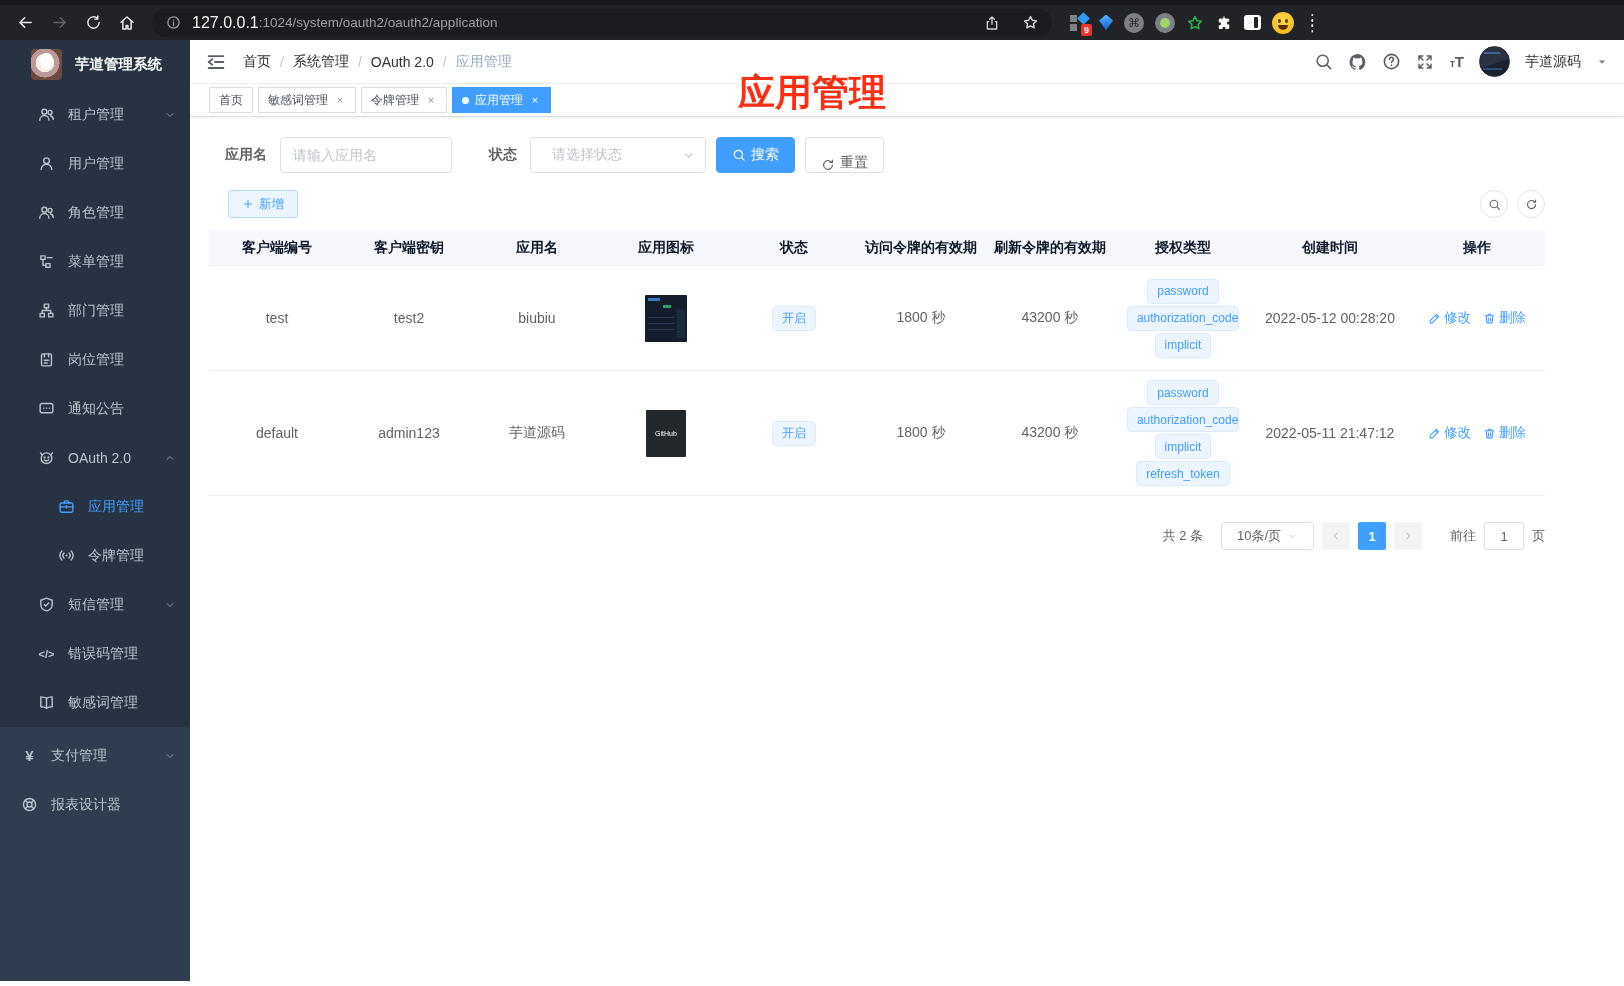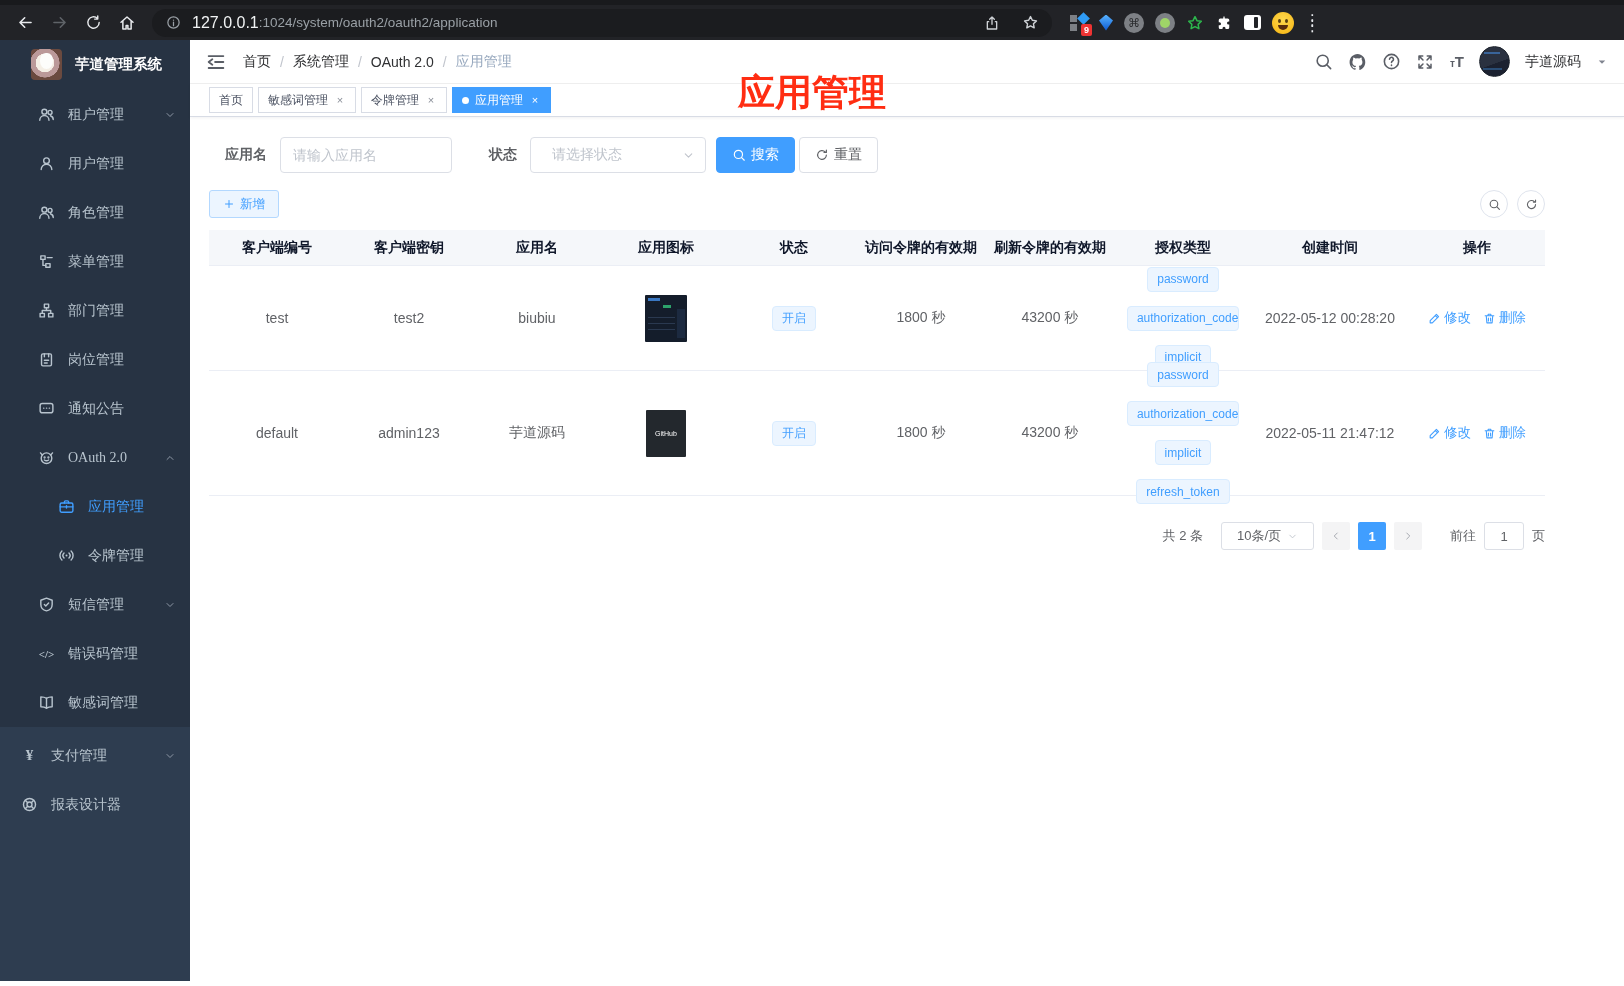--- a/index.html
+++ b/index.html
@@ -37,21 +37,21 @@
   .app { display:flex; height:941px; }
   .sidebar { width:190px; background:#273343; display:flex; flex-direction:column; flex-shrink:0; }
   .main { flex:1; position:relative; background:#fff; min-width:0; }
 
   
   .logo-row { height:48px; display:flex; align-items:center; padding-left:31px; gap:13px; }
   .logo-img { width:31px; height:31px; border-radius:4px; background:radial-gradient(circle at 45% 45%,#f5efe6 0 38%,#b99 39% 60%,#6b4a3f 61%); position:relative; overflow:hidden; }
   .logo-img i{position:absolute;left:9px;top:4px;width:13px;height:16px;background:#fdfdfb;border-radius:45% 45% 50% 50%;}
   .logo-title { color:#fff; font-size:14.5px; font-weight:700; }
   .menu { padding-top:2px; }
-  .m-item { height:49px; display:flex; align-items:center; padding:0 14px 0 38px; color:#b8c4ce; font-size:14px; cursor:pointer;font-family:Liberation Serif, serif; }
+  .m-item { height:49px; display:flex; align-items:center; padding:0 14px 0 38px; color:#b8c4ce; font-size:14px; cursor:pointer; }
   .m-item .mi-icon { width:17px; height:17px; margin-right:13px; flex-shrink:0; display:flex; align-items:center; justify-content:center; }
   .m-item .mi-label { flex:1; white-space:nowrap; }
   .m-item .mi-arrow { width:12px; height:12px; color:#8d97a5; }
   .m-item.sub { padding-left:58px; }
   .m-item.active { color:#409eff; }
   .menu-bottom { flex:1; background:#2e3d50; padding-top:4px; }
   .menu-bottom .m-item { padding-left:21px; }
 
   
   .navbar { height:44px; display:flex; align-items:center; padding:0 16px 0 15px; border-bottom:1px solid #f0f0f0; }
@@ -84,45 +84,45 @@
   .filter-row { margin:20px 0 0 16px; display:flex; align-items:center; }
   .f-label { font-size:14px; font-weight:700; color:#606266; margin-right:13px; }
   .f-input { width:172px; height:36px; border:1px solid #dcdfe6; border-radius:4px; padding:0 12px; font-size:14px; color:#606266; outline:none; font-family:inherit; }
   .f-input::placeholder { color:#bfc4cc; }
   .f-select { width:176px; height:36px; border:1px solid #dcdfe6; border-radius:4px; padding:0 10px 0 12px; display:flex; align-items:center; color:#bfc4cc; font-size:14px; margin-right:10px; }
   .f-select .ph { flex:1;margin-left:9px; }
   .f-select .chev { width:13px; height:13px; color:#c0c4cc; }
   .gap1 { width:37px; }
   .btn { height:36px; border-radius:4px; display:inline-flex; align-items:center; justify-content:center; gap:5px; font-size:14px; cursor:pointer; border:1px solid transparent; }
   .btn-primary { background:#409eff; border-color:#409eff; color:#fff; padding:0 15px; }
-  .btn-plain { background:#fff; border-color:#dcdfe6; color:#606266; padding:0 15px; margin-left:4px; }
+  .btn-plain { background:#fff; border-color:#dcdfe6; color:#606266; padding:0 15px; margin-left:10px;align-items:flex-end; }
   .btn .bic { width:14px; height:14px; }
 
-  .toolbar-row { margin-top:17px; display:flex; align-items:flex-start; }
+  .toolbar-row { margin-top:17px; display:flex; align-items:flex-start;margin-left:19px; }
   .btn-add { height:28px; border-radius:3px; background:#ecf5ff; border:1px solid #b3d8ff; color:#409eff; font-size:12.5px; display:inline-flex; align-items:center; gap:5px; padding:0 13px; cursor:pointer; }
   .btn-add .bic { width:12px; height:12px; }
   .tool-circles { margin-left:auto; display:flex; gap:9px; }
   .circle-btn { width:28px; height:28px; border-radius:50%; border:1px solid #dfe4ed; background:#fff; color:#606266; display:flex; align-items:center; justify-content:center; cursor:pointer; }
   .circle-btn .bic { width:13px; height:13px; }
 
   
   .tbl { margin-top:12px; width:100%; font-size:14px; color:#606266; }
   .trow { display:grid; grid-template-columns:10.18% 9.58% 9.58% 9.73% 9.43% 9.58% 9.73% 10.18% 11.83% 10.18%; align-items:center; }
   .thead { background:#f5f7fa; height:36px; color:#0f172a; font-weight:700; border-bottom:1px solid #ebeef5; }
   .cell { text-align:center; padding:0 4px; overflow:hidden; }
   .trow.r1 { height:105px; border-bottom:1px solid #ebeef5; }
   .trow.r2 { height:125px; border-bottom:1px solid #ebeef5; }
   .appicon { width:42px; height:47px; margin:0 auto; background:#141d2b; position:relative; border-radius:1px; overflow:hidden; }
   .appicon .bar { position:absolute; left:3px; top:3px; width:12px; height:3px; background:#3a77c2; }
   .appicon .grn { position:absolute; left:18px; top:10px; width:8px; height:3px; background:#2da36b; }
   .appicon .col { position:absolute; right:2px; top:14px; bottom:4px; width:8px; background:#1c2a40; }
   .appicon .ln { position:absolute; left:3px; right:12px; height:1px; background:#2a3950; }
   .appicon2 { width:40px; height:47px; margin:0 auto; background:#23282d; color:#fff; font-size:7px; display:flex; align-items:center; justify-content:center; border-radius:1px; }
   .tag { display:inline-flex; align-items:center; justify-content:center; height:25px; padding:0 9px; border-radius:4px; background:#ecf5ff; border:1px solid #d9ecff; color:#409eff; font-size:12px; white-space:nowrap; }
-  .grants { display:flex; flex-direction:column; align-items:center; gap:14px; }
+  .grants { display:flex; flex-direction:column; align-items:center; gap:2px; }
   .grants .tag.clip { max-width:112px; overflow:hidden; justify-content:flex-start; }
   .ops { display:flex; align-items:center; justify-content:center; gap:12px; }
   .oplink { display:inline-flex; align-items:center; gap:3px; color:#409eff; font-size:13.5px; cursor:pointer; white-space:nowrap; }
   .oplink .bic { width:13px; height:13px; }
 
   
   .pager { margin-top:26px; display:flex; align-items:center; justify-content:flex-end; font-size:13px; color:#606266; }
   .pg-total { margin-right:18px; }
   .pg-size { width:93px; height:28px; border:1px solid #dcdfe6; border-radius:3px; display:flex; align-items:center; justify-content:center; gap:6px; color:#606266;text-align:center; }
   .pg-size .chev { width:11px; height:11px; color:#c0c4cc; }

